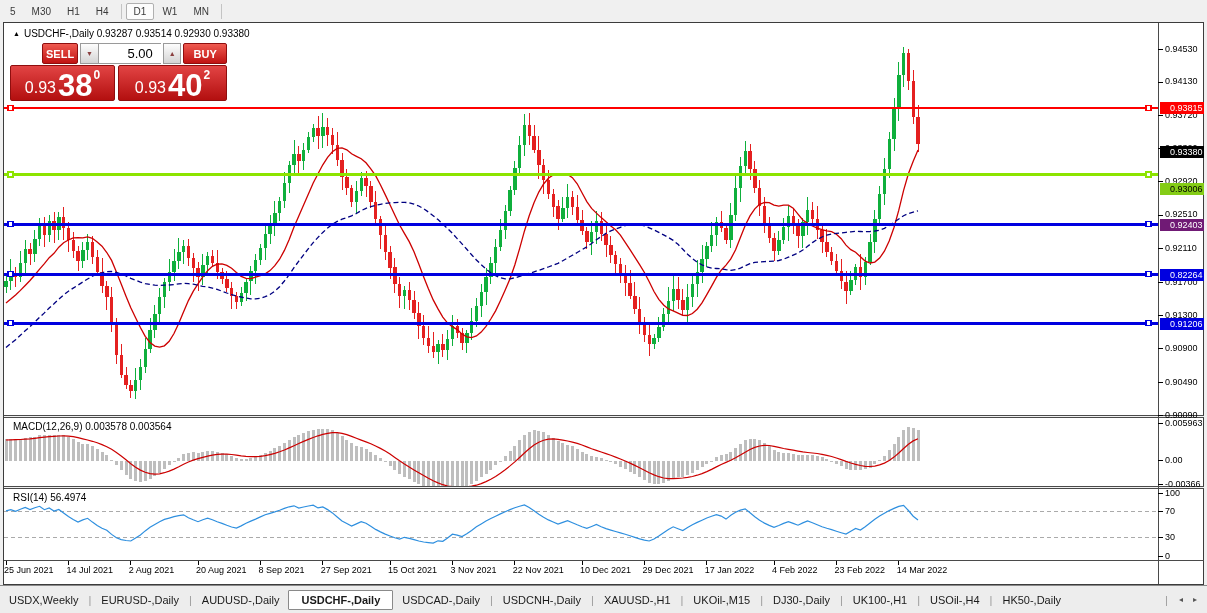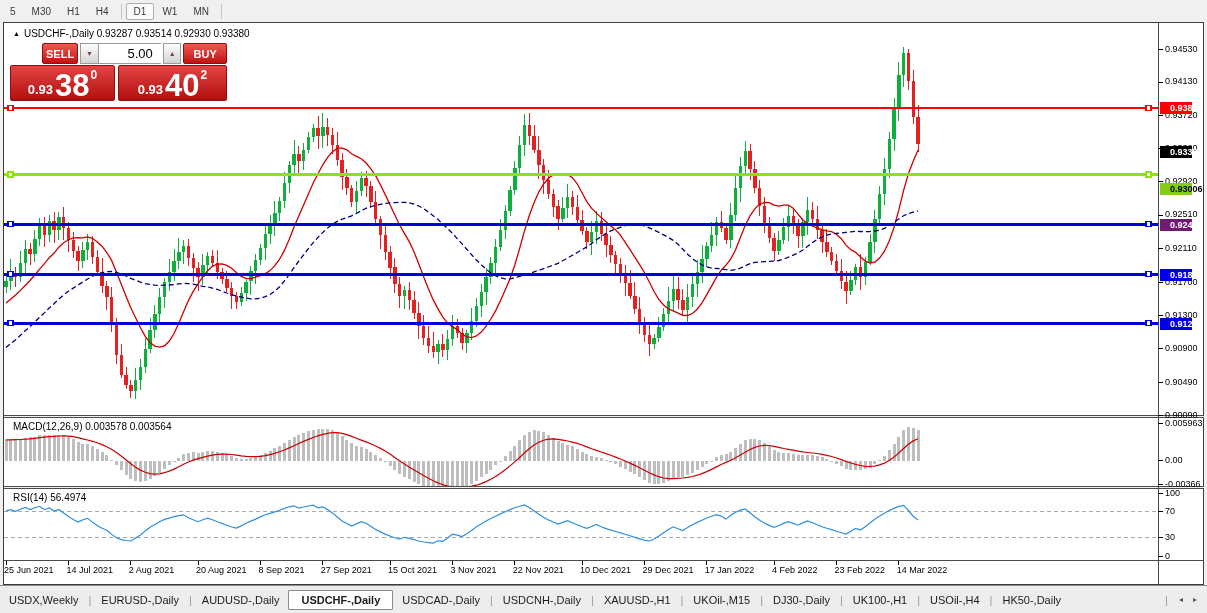--- a/index.html
+++ b/index.html
@@ -33,28 +33,28 @@
   .spin{background:linear-gradient(#fdfdfd,#d4d4d4);border:1px solid #9a9a9a;color:#8a4040;
         width:22px;font-size:7px;display:flex;align-items:center;justify-content:center;
         box-sizing:border-box;margin-left:2px;}
   .vol{background:#fff;border:1px solid #9a9a9a;border-left:none;border-right:none;color:#000;
        width:73px;font-size:13px;display:flex;align-items:center;justify-content:flex-end;
        padding-right:8px;box-sizing:border-box;}
   .trow2{display:flex;height:36px;margin-top:1px;}
   .bigbox{background:linear-gradient(#e24444,#b30f0f);color:#fff;display:flex;align-items:flex-end;
           justify-content:center;padding-bottom:2px;box-sizing:border-box;border:1px solid #8f0e0e;border-radius:2px;}
   .bigbox.sell{width:105px;} .bigbox.buy{width:109px;margin-left:3px;}
-  .bp-prefix{font-size:13px;font-weight:bold;line-height:1.25;margin-right:2px;}
+  .bp-prefix{font-size:16px;font-weight:normal;line-height:1.25;margin-right:2px;}
   .bp-big{font-size:31px;font-weight:bold;line-height:0.82;}
   .bp-sup{font-size:12px;font-weight:bold;line-height:1;align-self:flex-start;margin-top:3px;margin-left:1px;}
   
   .ind-label{position:absolute;left:13px;font-size:10px;color:#000;z-index:7;white-space:nowrap;}
   
   .ptick{position:absolute;left:1165px;font-size:9px;color:#000;z-index:6;white-space:nowrap;}
-  .badge{position:absolute;left:1160px;width:32px;height:12px;font-size:9px;font-weight:bold;
+  .badge{position:absolute;left:1160px;width:44px;height:12px;font-size:9px;font-weight:normal;
          line-height:12px;padding-left:10px;z-index:6;box-sizing:border-box;}
   
   .dlabel{position:absolute;top:565px;font-size:9px;color:#000;z-index:6;white-space:nowrap;}
   
   #tabbar{position:absolute;left:0;top:585px;width:1207px;height:28px;background:#ededed;
           border-top:1px solid #8a8a8a;display:flex;align-items:center;padding-left:0;
           box-sizing:border-box;font-size:11px;color:#1a1a1a;z-index:8;}
   .tab{padding:4px 9px;white-space:nowrap;}
   .tab.active{background:#fff;border:1px solid #8a8a8a;font-weight:bold;padding:3px 12px;border-radius:1px;}
   .tab-sep{color:#9a9a9a;margin:0 1px;font-size:11px;}
@@ -799,21 +799,21 @@
       <div class="ptick" style="top: 417.5px;">0.005963</div>
       <div class="ptick" style="top: 455px;">0.00</div>
       <div class="ptick" style="top: 479.321px;">-0.00366</div>
       <div class="ptick" style="top: 487.5px;">100</div>
       <div class="ptick" style="top: 506.4px;">70</div>
       <div class="ptick" style="top: 531.6px;">30</div>
       <div class="ptick" style="top: 550.5px;">0</div>
       <div class="badge" style="top: 102.439px; background: rgb(255, 0, 0); color: rgb(255, 255, 255);">0.93815</div>
       <div class="badge" style="top: 183px; background: #84cc16; color: rgb(0, 0, 0);">0.93006</div>
       <div class="badge" style="top: 218.834px; background: #701a75; color: rgb(255, 255, 255);">0.92403</div>
-      <div class="badge" style="top: 268.541px; background: rgb(0, 0, 224); color: rgb(255, 255, 255);">0.91800</div>
+      <div class="badge" style="top: 268.541px; background: rgb(0, 0, 224); color: rgb(255, 255, 255);">0.82264</div>
       <div class="badge" style="top: 317.505px; background: rgb(0, 0, 224); color: rgb(255, 255, 255);">0.91206</div>
       <div class="badge" style="top: 146px; background: rgb(0, 0, 0); color: rgb(255, 255, 255);">0.93380</div>
     </div>
   <div id="datebar">
       <div class="dlabel" style="left: 4px;">25 Jun 2021</div>
       <div class="dlabel" style="left: 66.4px;">14 Jul 2021</div>
       <div class="dlabel" style="left: 128.8px;">2 Aug 2021</div>
       <div class="dlabel" style="left: 196px;">20 Aug 2021</div>
       <div class="dlabel" style="left: 258.4px;">8 Sep 2021</div>
       <div class="dlabel" style="left: 320.8px;">27 Sep 2021</div>

